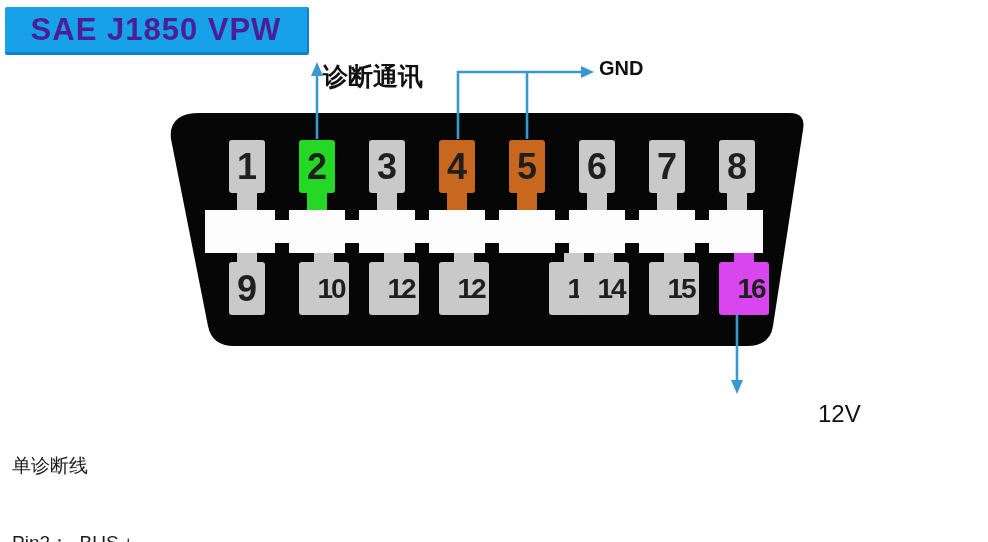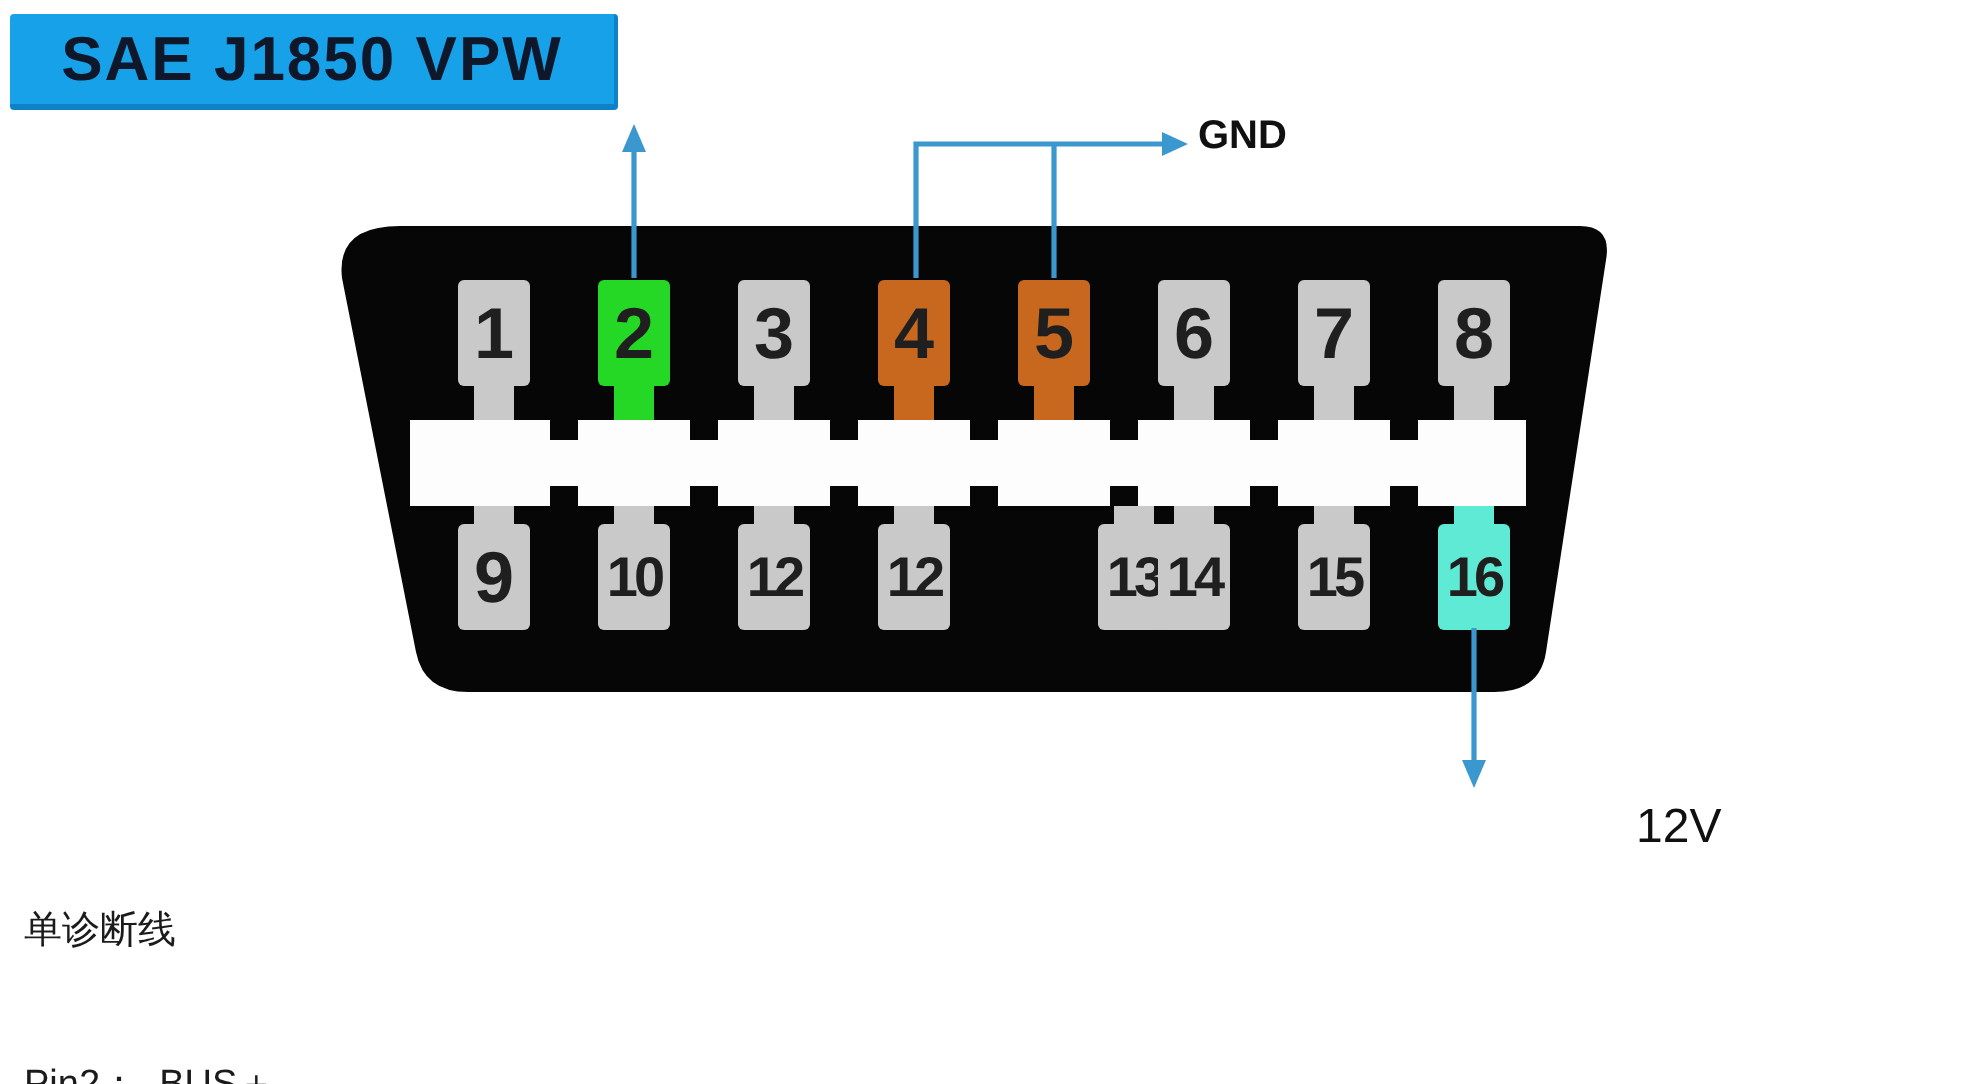--- a/index.html
+++ b/index.html
@@ -15,21 +15,21 @@
 
   
   .connector{position:absolute;left:168px;top:113px;width:638px;height:239px;z-index:1;}
   .shell{position:absolute;left:0;top:0;}
   .row{position:absolute;left:0;width:100%;height:53px;}
   .row-top{top:27px;}
   .row-bot{top:149px;}
   .pin{position:absolute;top:0;width:36px;height:53px;border-radius:3px;
        display:flex;align-items:center;justify-content:center;
        font-weight:bold;font-size:36px;color:#1f1f1f;}
-  .pin.wide{font-size:28px;letter-spacing:-2px;}
+  .pin.wide{font-size:28px;letter-spacing:-2px;padding-left:14px;}
   .pin .tab{position:absolute;left:50%;transform:translateX(-50%);width:20px;background:inherit;}
   .row-top .pin .tab{bottom:-17px;height:19px;}
   .row-bot .pin .tab{top:-9px;height:12px;}
   .p1{left:61px}.p2{left:131px}.p3{left:201px}.p4{left:271px}
   .p5{left:341px}.p6{left:411px}.p7{left:481px}.p8{left:551px}
 
   
   .arrows{position:absolute;left:0;top:0;z-index:4;pointer-events:none;}
 
   
@@ -47,21 +47,21 @@
   .wm-name{font-size:23px;font-weight:bold;color:#2271b4;letter-spacing:1px;
            text-shadow:-2px -2px 0 rgba(150,200,235,.35);}
   .wm-url{font-size:12px;color:#9fc4e0;letter-spacing:4px;margin-top:3px;font-weight:bold;}
 </style>
 </head>
 <body>
 
 <div class="stage">
 
   <div class="banner" style="background: rgb(22, 161, 233);">
-    <span style="color: #0f172a;">SAE J1850 VPW</span>
+    <span style="color: #4c1d95;">SAE J1850 VPW</span>
   </div>
 
   <div class="connector">
     <svg class="shell" width="638" height="239" viewBox="0 0 638 239">
       <path d="M32 0 L622 0 Q638 0 635 17 L605 213 Q602 233 579 233 L66 233 Q44 233 40 213 L3 26 Q0 0 32 0 Z" fill="#060606"></path>
       <rect x="37" y="97" width="558" height="43" fill="#fdfdfd"></rect>
 
       <g fill="#060606">
         <rect x="107" y="97" width="14" height="10"></rect>
           <rect x="177" y="97" width="14" height="10"></rect>
@@ -140,21 +140,21 @@
           <div class="tab"></div>
         </div>
       <div class="pin p6 wide" style="background: rgb(201, 201, 201);">
           <span>14</span>
           <div class="tab"></div>
         </div>
       <div class="pin p7 wide" style="background: rgb(201, 201, 201);">
           <span>15</span>
           <div class="tab"></div>
         </div>
-      <div class="pin p8 wide" style="background: #5eead4;">
+      <div class="pin p8 wide" style="background: #d946ef;">
           <span>16</span>
           <div class="tab"></div>
         </div>
     </div>
   </div>
 
   <svg class="arrows" width="988" height="542" viewBox="0 0 988 542" style="color: rgb(59, 152, 207);">
     <g stroke="currentColor" stroke-width="2.6" fill="none">
       <path d="M317 139 V75"></path>
       <polygon points="317,62 311,76 323,76" fill="currentColor" stroke="none"></polygon>
@@ -163,20 +163,21 @@
       <path d="M458 139 V72 H583"></path>
       <path d="M527 139 V72"></path>
       <polygon points="594,72 581,66 581,78" fill="currentColor" stroke="none"></polygon>
     </g>
     <g stroke="currentColor" stroke-width="2.6" fill="none">
       <path d="M737 314 V381"></path>
       <polygon points="737,394 731,380 743,380" fill="currentColor" stroke="none"></polygon>
     </g>
   </svg>
 
+  <div class="label diag">诊断通讯</div>
   <div class="label gnd">GND</div>
   <div class="label v12">12V</div>
 
   <div class="notes">
     <div>单诊断线</div>
     <div>Pin2：  BUS＋</div>
     
     
     
   </div>

